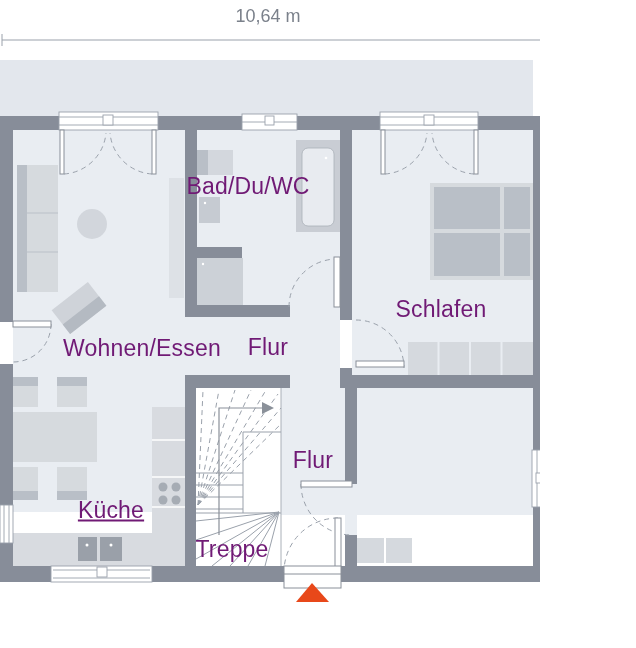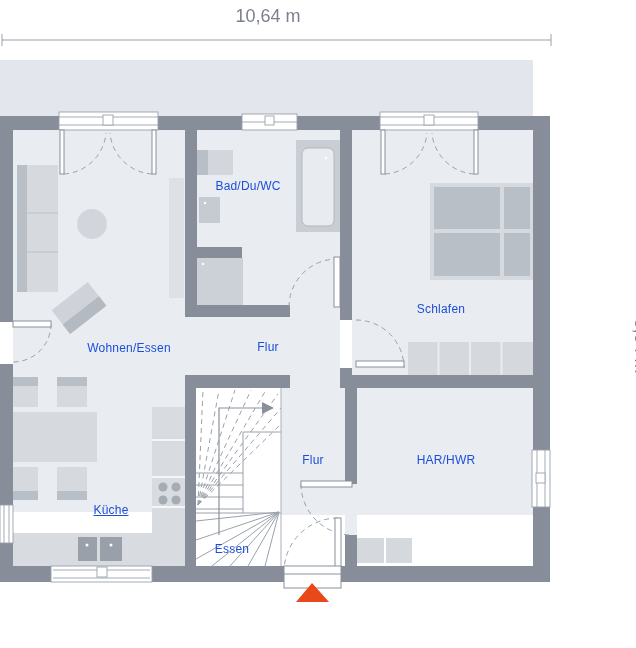--- a/index.html
+++ b/index.html
@@ -1,23 +1,23 @@
 <!DOCTYPE html>
 <html><head>
 <meta charset="utf-8">
 <style>
   html,body{margin:0;padding:0;background:#ffffff;}
   #stage{
-    position:relative;width:636px;height:648px;background:#ffffff;
+    position:relative;width:540px;height:648px;background:#ffffff;
     overflow:hidden;font-family:"Liberation Sans", sans-serif;
   }
   #plan-svg{position:absolute;left:0;top:0;}
   .room-label{
     position:absolute;transform:translate(-50%,-50%);
-    font-size:12px;color:#1d4ed8;white-space:nowrap;letter-spacing:.2px;
+    font-size:23px;color:#701a75;white-space:nowrap;letter-spacing:.2px;
   }
   .dim-label{
     position:absolute;transform:translate(-50%,-50%);
     font-size:18px;color:#7b818b;white-space:nowrap;
   }
   .dim-label.vertical{transform:translate(-50%,-50%) rotate(90deg);}
 </style>
 </head>
 <body>
 
@@ -260,28 +260,27 @@
       <line x1="551" y1="34" x2="551" y2="46"></line>
     </g>
 
     <polygon points="312,583 296,602 329,602" fill="#e8481a"></polygon>
   </svg>
 
   <div class="dim-label" style="left:268px;top:16px;">10,64 m</div>
 
   <div class="dim-label vertical" style="left:640px;top:346px;">8,84 m</div>
 
-  <div class="room-label" style="left:129px;top:348px;">Wohnen/Essen</div>
+  <div class="room-label" style="left:142px;top:348px;">Wohnen/Essen</div>
 
   <div class="room-label" style="left:268px;top:347px;">Flur</div>
 
   <div class="room-label" style="left:248px;top:186px;">Bad/Du/WC</div>
 
   <div class="room-label" style="left:441px;top:309px;text-align:center;">Schlafen</div>
 
-  <div class="room-label" style="left:446px;top:460px;">HAR/HWR</div>
 
   <div class="room-label" style="left:313px;top:460px;">Flur</div>
 
   <div class="room-label" style="left:111px;top:510px;text-decoration:underline;">Küche</div>
 
-  <div class="room-label" style="left:232px;top:549px;">Essen</div>
+  <div class="room-label" style="left:232px;top:549px;">Treppe</div>
 </div>
 
 </body></html>

